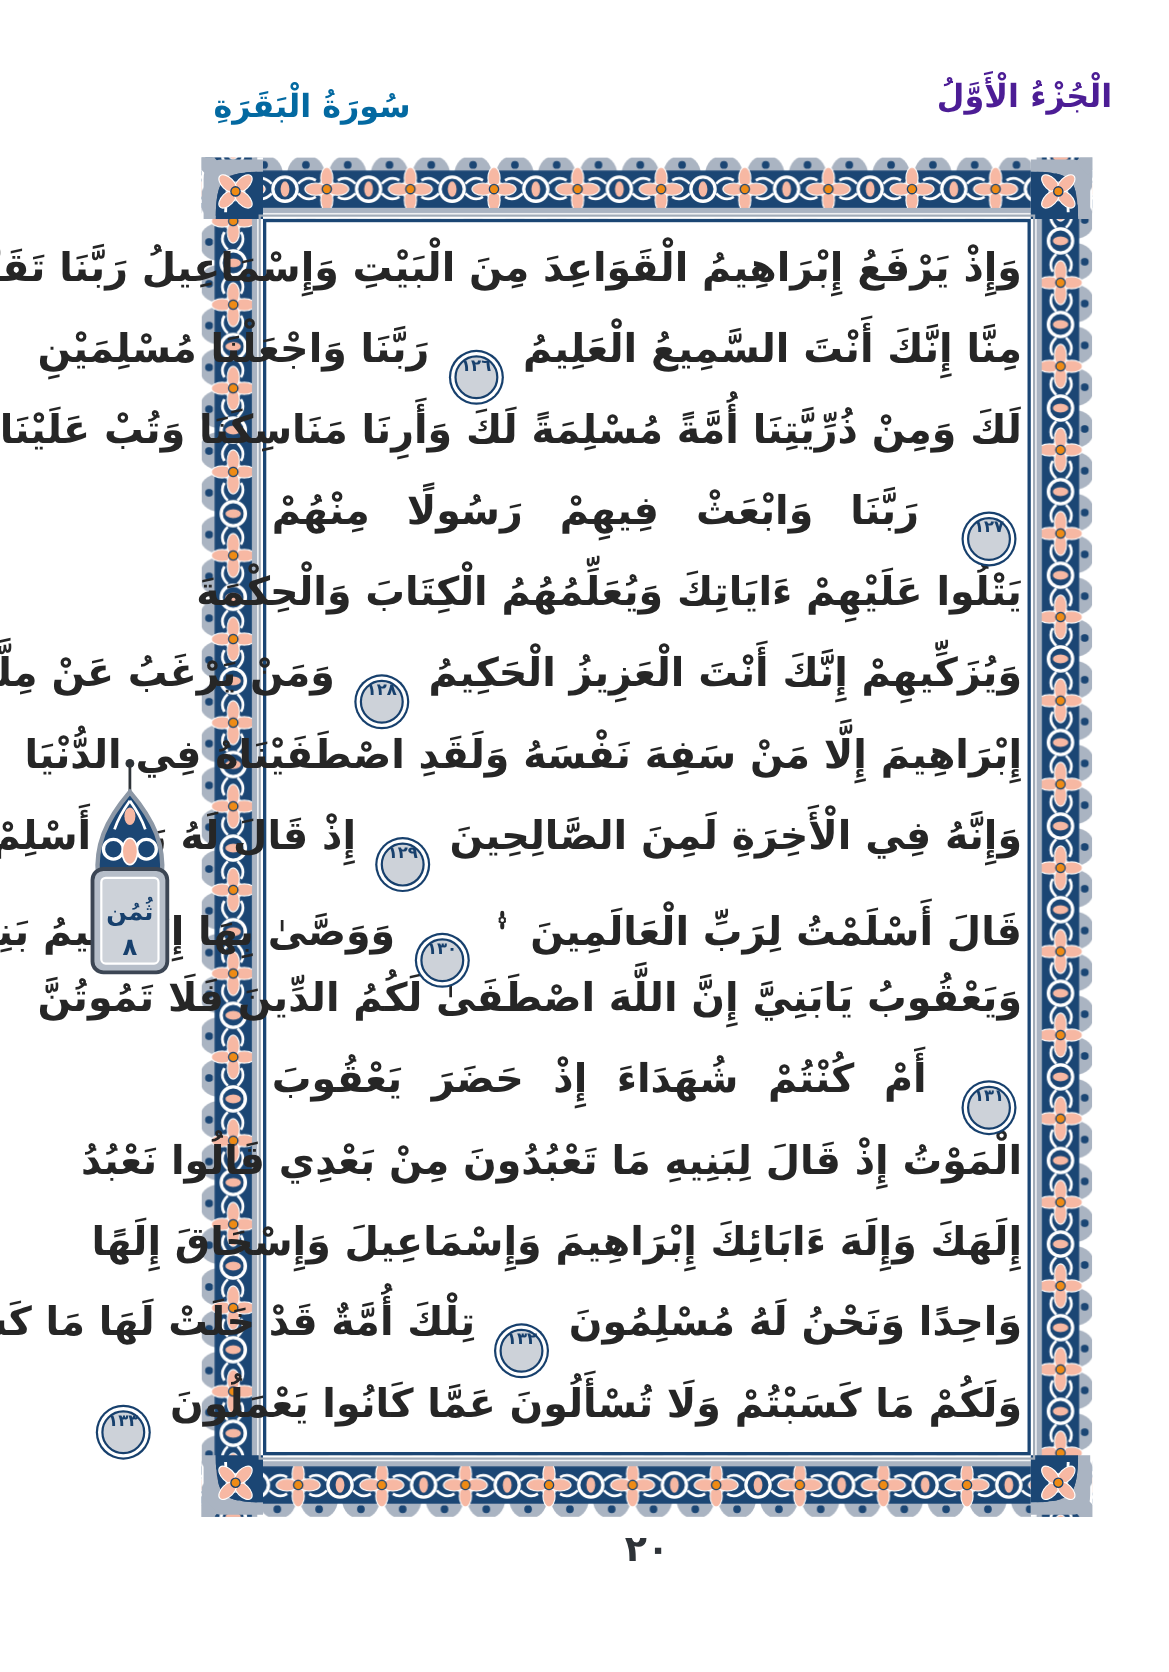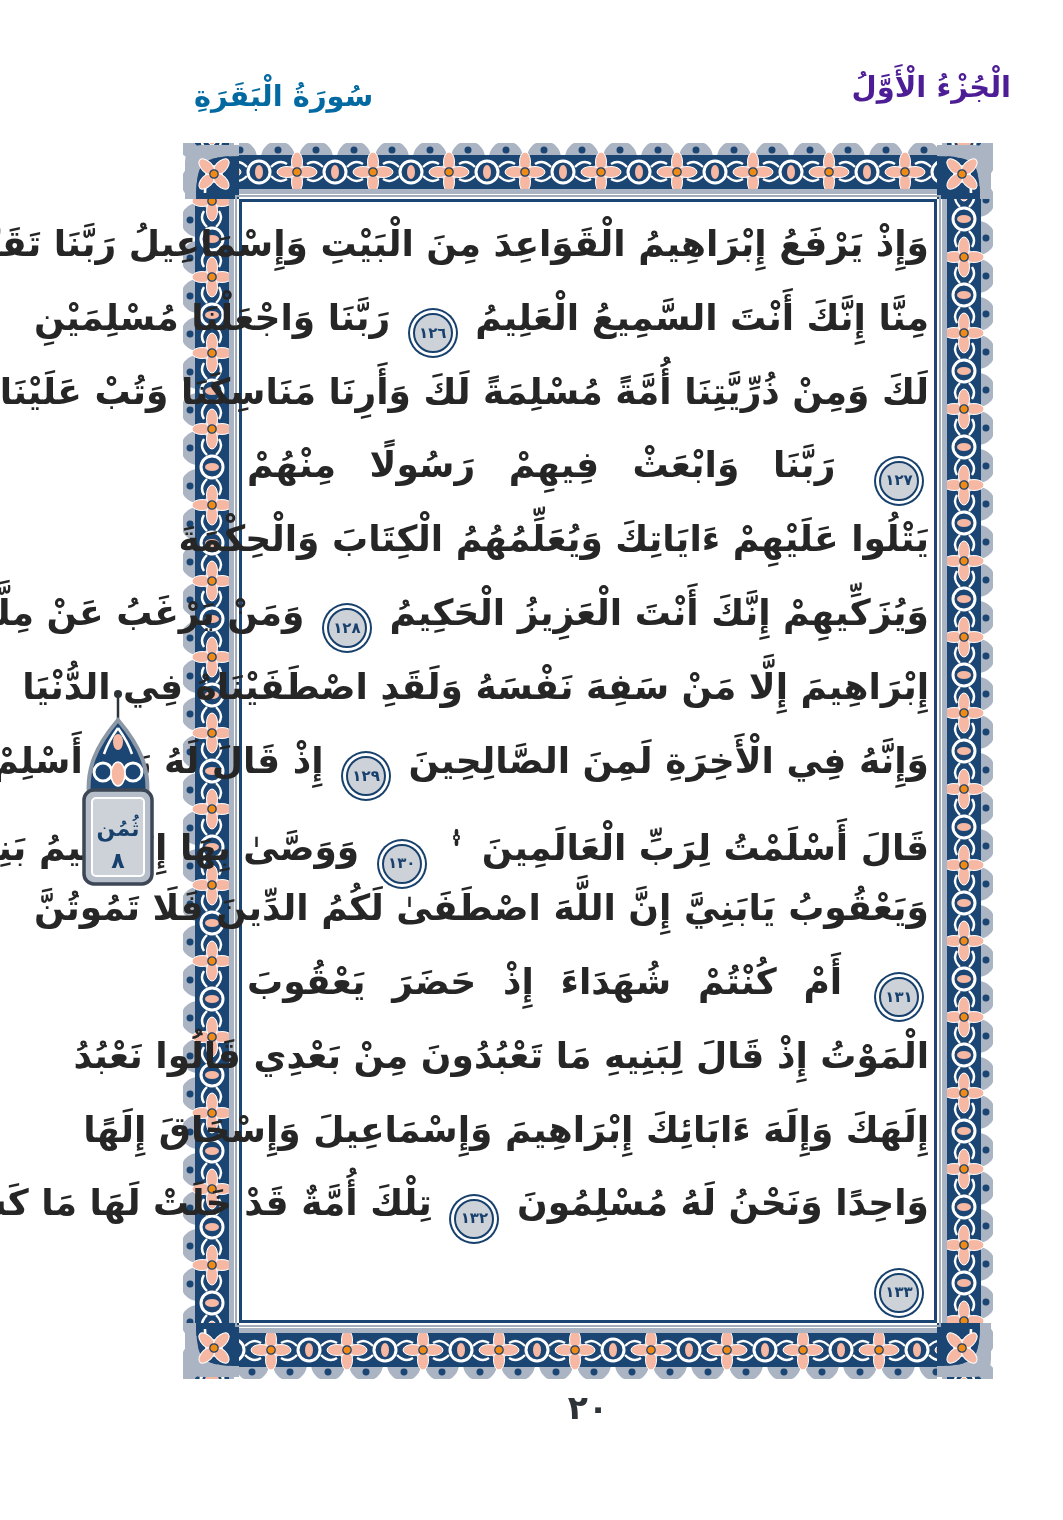--- a/index.html
+++ b/index.html
@@ -48,21 +48,21 @@
     white-space:nowrap;
     text-align:justify;
     text-align-last:justify;
     -moz-text-align-last:justify;
     overflow:visible;
   }
   .qline span.qtxt{display:inline;}
   
   .vmark{
     position:relative;
-    display:inline-flex;align-items:center;justify-content:center;
+    display:inline-flex;justify-content:center;
     width:36px;height:36px;border-radius:50%;
     background:#cdd2d9;
     border:2px solid #17406d;
     box-shadow:0 0 0 3px #ffffff,0 0 0 5px #17406d;
     margin:0 10px;vertical-align:-8px;
   }
   .vmark::before,.vmark::after{
     content:"";position:absolute;left:50%;transform:translateX(-50%);
     width:15px;height:10px;background:#f7b8a3;z-index:-1;
   }
@@ -175,21 +175,21 @@
             </span> <span class="qtxt">وَوَصَّىٰ بِهَا إِبْرَاهِيمُ بَنِيهِ</span> </div>
           <div class="qline"><span class="qtxt">وَيَعْقُوبُ يَابَنِيَّ إِنَّ اللَّهَ اصْطَفَىٰ لَكُمُ الدِّينَ فَلَا تَمُوتُنَّ</span> </div>
           <div class="qline"> <span class="vmark">
               <span class="vnum">١٣١</span>
             </span> <span class="qtxt">أَمْ كُنْتُمْ شُهَدَاءَ إِذْ حَضَرَ يَعْقُوبَ</span> </div>
           <div class="qline"><span class="qtxt">الْمَوْتُ إِذْ قَالَ لِبَنِيهِ مَا تَعْبُدُونَ مِنْ بَعْدِي قَالُوا نَعْبُدُ</span> </div>
           <div class="qline"><span class="qtxt">إِلَهَكَ وَإِلَهَ ءَابَائِكَ إِبْرَاهِيمَ وَإِسْمَاعِيلَ وَإِسْحَاقَ إِلَهًا</span> </div>
           <div class="qline"><span class="qtxt">وَاحِدًا وَنَحْنُ لَهُ مُسْلِمُونَ</span> <span class="vmark">
               <span class="vnum">١٣٢</span>
             </span> <span class="qtxt">تِلْكَ أُمَّةٌ قَدْ خَلَتْ لَهَا مَا كَسَبَتْ</span> </div>
-          <div class="qline"> <span class="vmark">
+          <div class="qline"><span class="qtxt">وَلَكُمْ مَا كَسَبْتُمْ وَلَا تُسْأَلُونَ عَمَّا كَانُوا يَعْمَلُونَ</span> <span class="vmark">
               <span class="vnum">١٣٣</span>
             </span> </div>
         </div>
     </div>
   </div>
 
   <div class="side-marker">
     <svg width="100" height="208" viewBox="0 0 100 208" xmlns="http://www.w3.org/2000/svg">
       <circle cx="50" cy="8" r="4" fill="#2e3338"></circle>
       <line x1="50" y1="10" x2="50" y2="46" stroke="#2e3338" stroke-width="2.5"></line>

